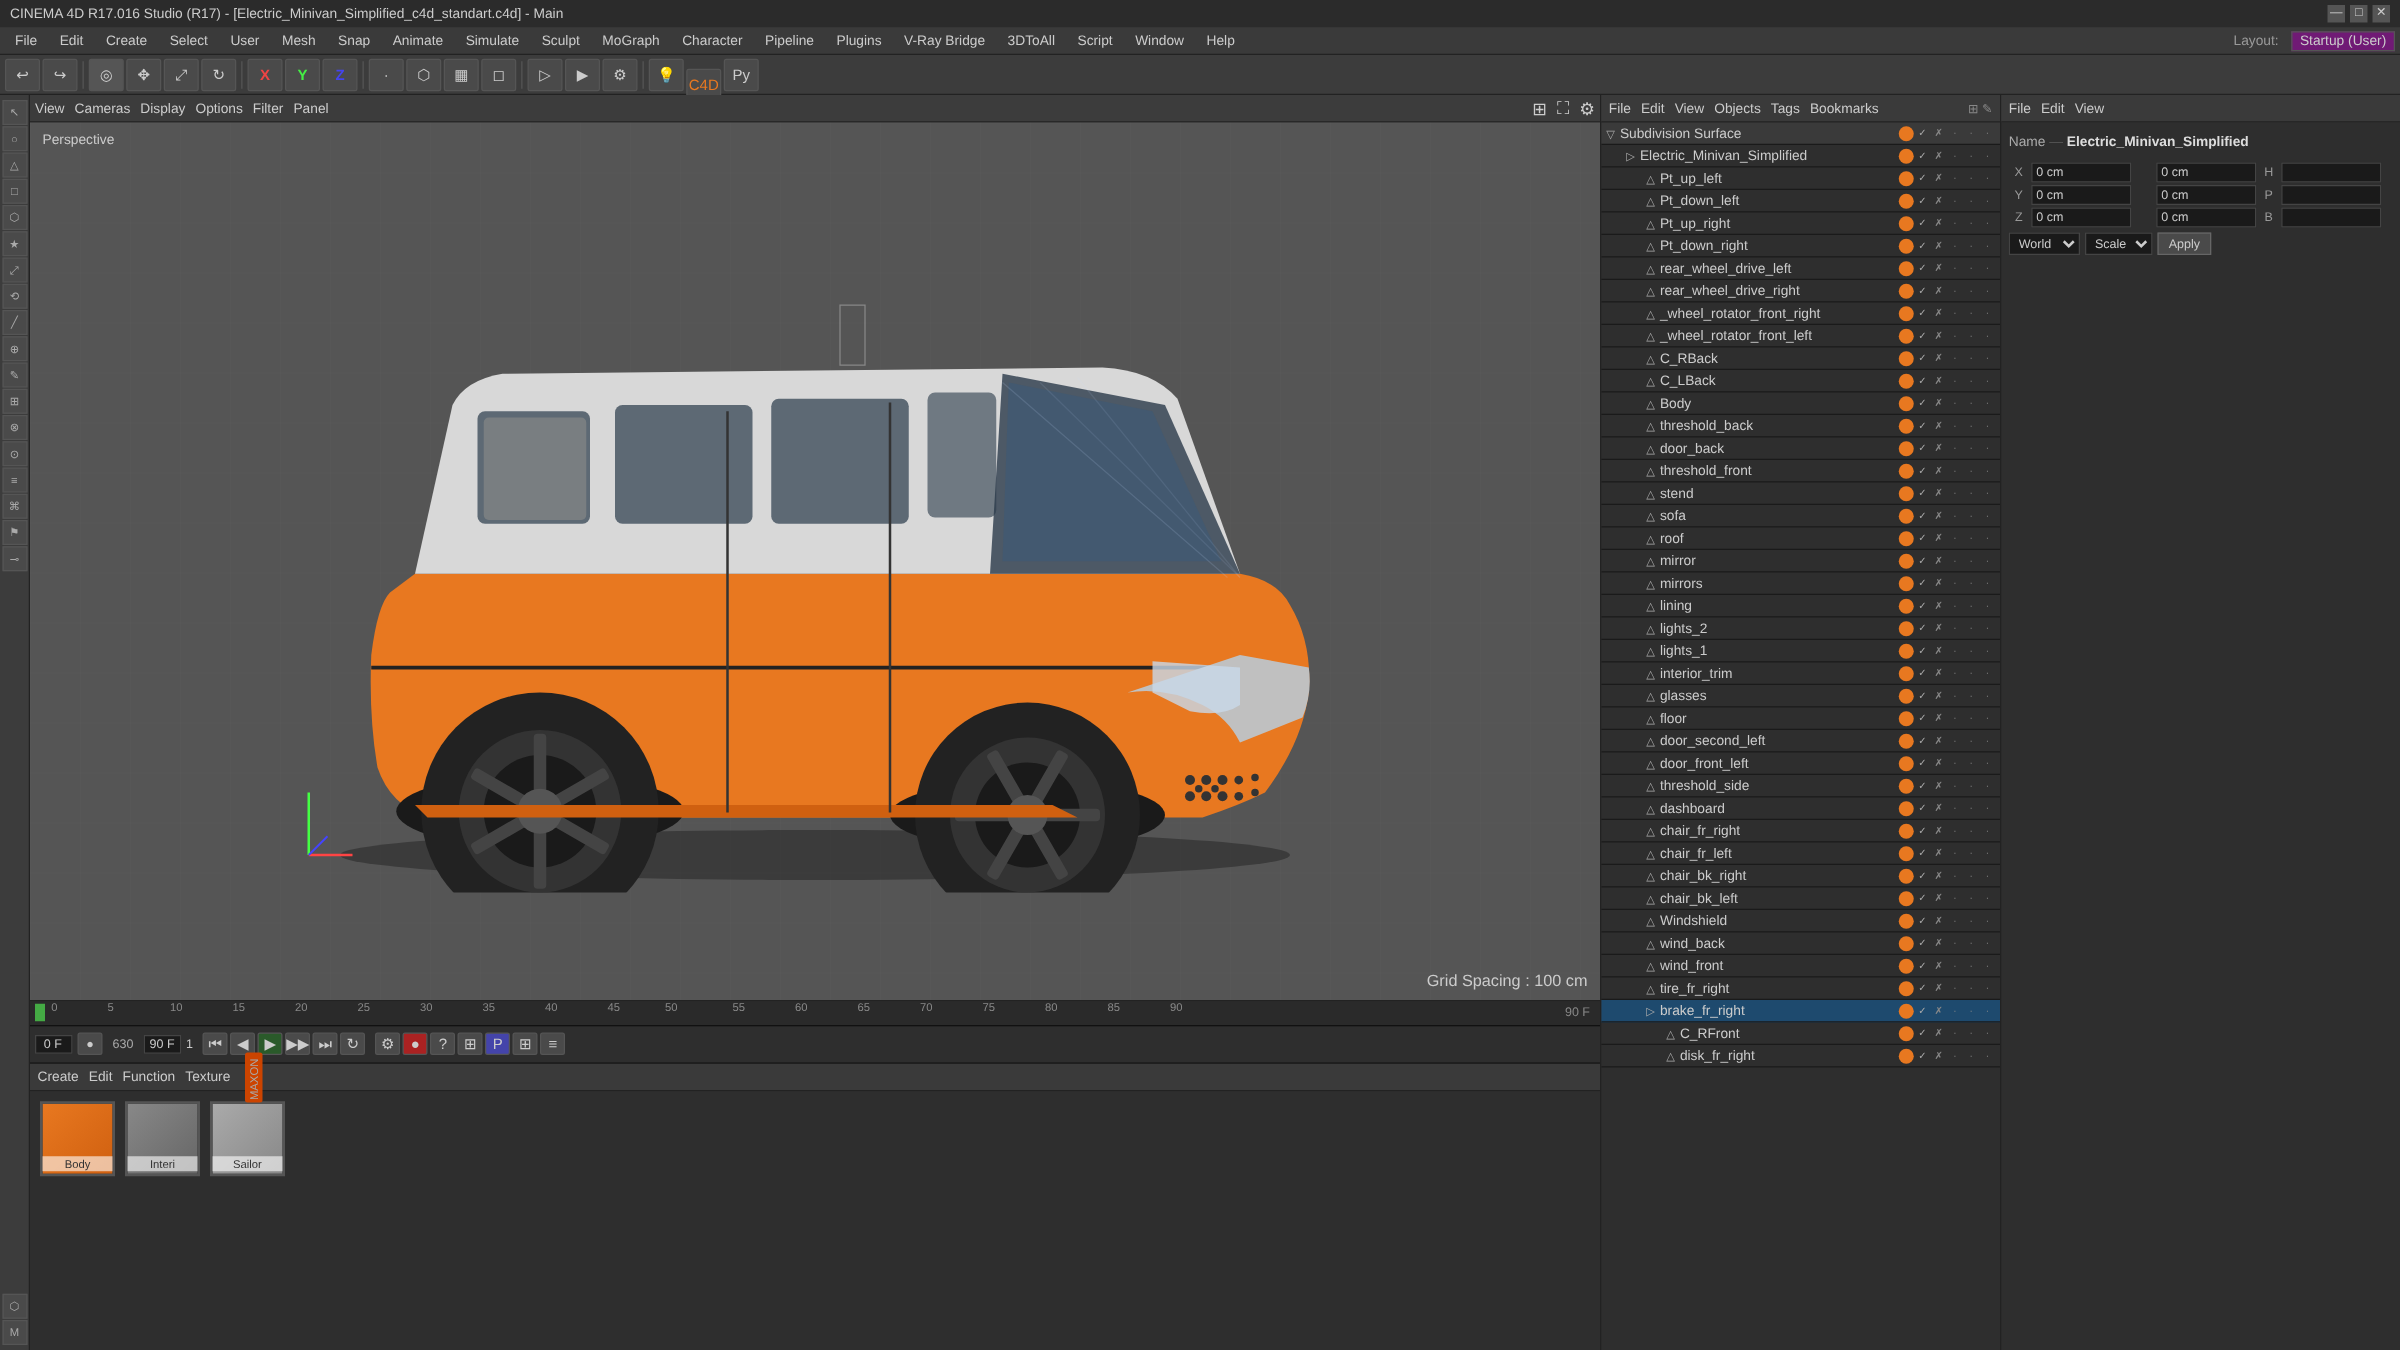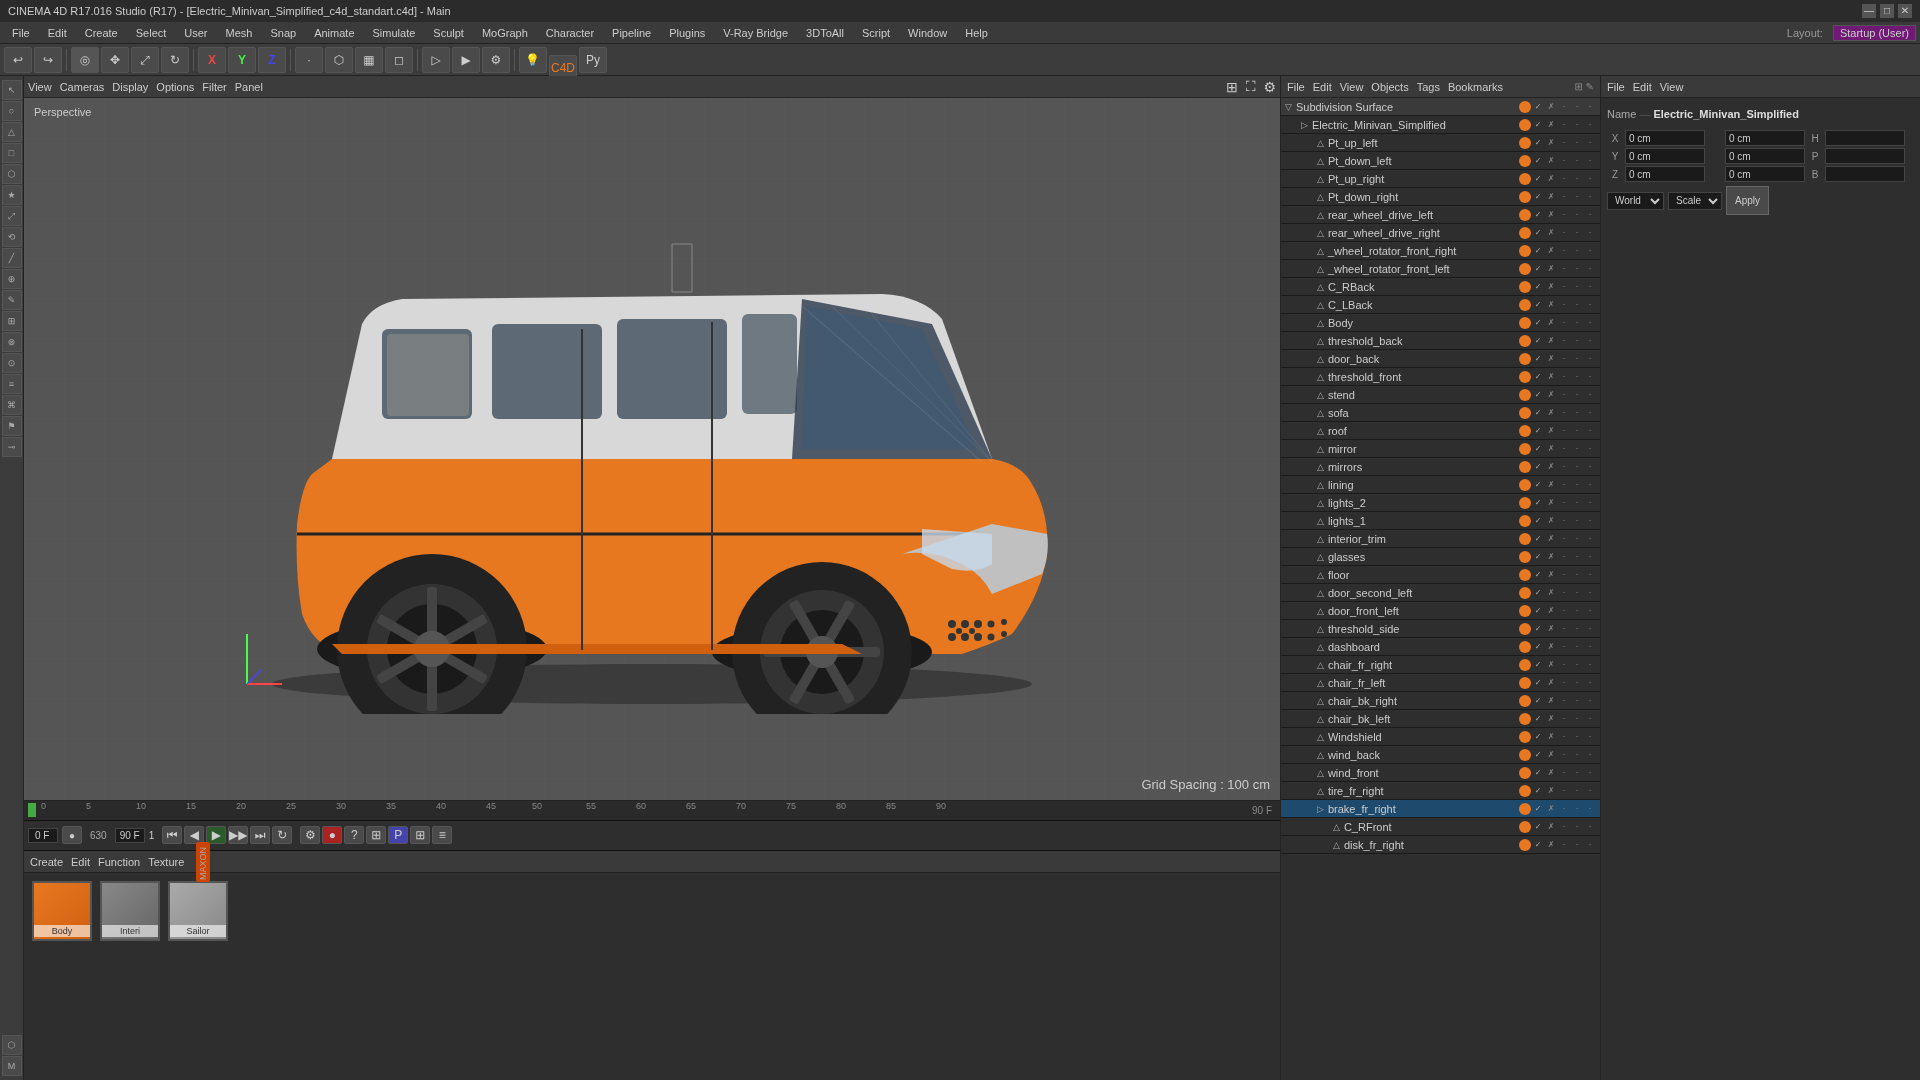--- a/index.html
+++ b/index.html
@@ -85,21 +85,21 @@
     #attr-header { height: 22px; background: #3a3a3a; display: flex; align-items: center; padding: 0 6px; gap: 8px; border-bottom: 1px solid #222; }
     #attr-header span { font-size: 11px; color: #ccc; cursor: pointer; }
     #attr-content { flex: 1; padding: 6px; }
     .attr-name-row { padding: 4px 0; }
     .attr-name-row .label { font-size: 11px; color: #aaa; }
     .attr-name-row .value { font-size: 11px; color: #ddd; font-weight: bold; }
     .coord-label { font-size: 10px; color: #999; display: flex; align-items: center; justify-content: center; }
     .coord-input { background: #1a1a1a; border: 1px solid #444; color: #ccc; font-size: 10px; padding: 1px 3px; height: 16px; }
     .world-row { display: flex; align-items: center; gap: 4px; margin-top: 4px; }
     .world-select { background: #1a1a1a; border: 1px solid #444; color: #ccc; font-size: 10px; padding: 1px 3px; height: 18px; }
-    .apply-btn { background: #4a4a4a; border: 1px solid #666; color: #ccc; font-size: 10px; padding: 2px 8px; cursor: pointer; height: 29px; }
+    .apply-btn { background: #4a4a4a; border: 1px solid #666; color: #ccc; font-size: 10px; padding: 2px 8px; cursor: pointer; height: 18px; }
 
     
     ::-webkit-scrollbar { width: 8px; height: 8px; }
     ::-webkit-scrollbar-track { background: #2a2a2a; }
     ::-webkit-scrollbar-thumb { background: #555; }
 
     .timeline-tick { position: absolute; top: 0; font-size: 9px; color: #888; }
     .green-bar { width: 8px; height: 14px; background: #44aa44; }
 
     .indent-1 { padding-left: 20px !important; }

